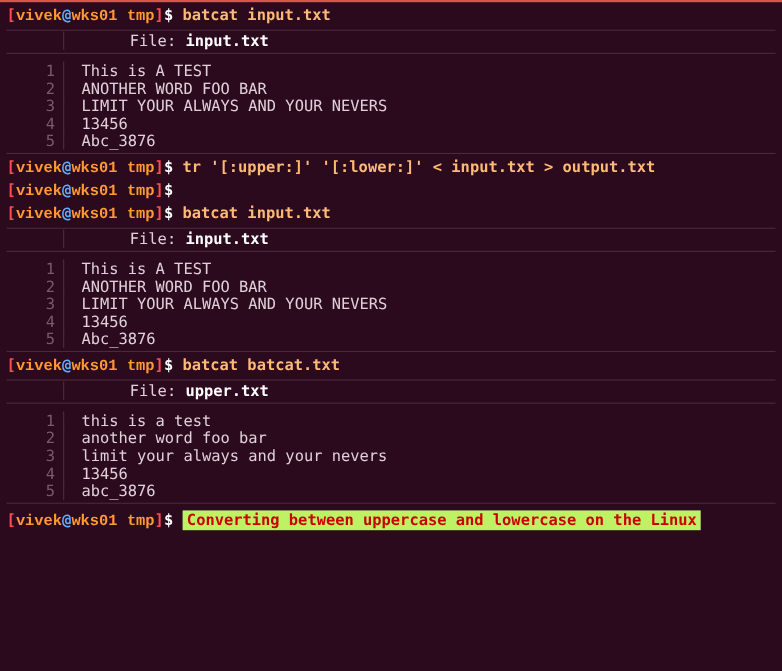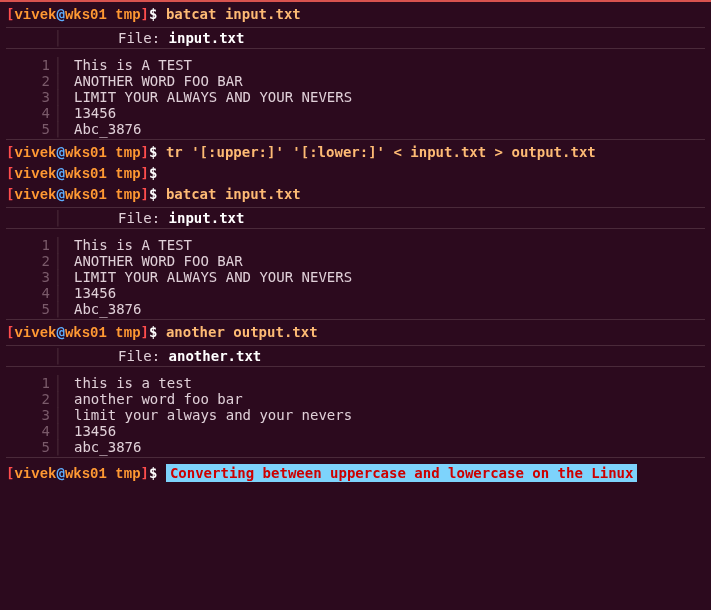--- a/index.html
+++ b/index.html
@@ -48,21 +48,21 @@
     content: "│";
     color: #4a2a3a;
     position: absolute;
     right: -2px;
   }
   .bat-header .gutter { color: transparent; }
   .file-label { color: #e0d0d8; margin-left: 44px; }
   .file-name { color: #ffffff; font-weight: bold; }
   .content { padding-left: 14px; color: #e0d0d8; }
   .highlight {
-    background: #7dd3fc;
+    background: #bef264;
     color: #cc0000;
     font-weight: bold;
     padding: 1px 4px;
   }
   .spacer { height: 6px; }
   .spacer-sm { height: 3px; }
 </style>
 </head>
 <body>
 <div class="topbar"></div>
@@ -145,27 +145,27 @@
   </div>
 <div class="bat-row">
     <span class="gutter">5</span>
     <span class="content">Abc_3876</span>
   </div>
 <div class="bat-rule"></div>
 
 <div class="prompt-line">
   <span class="br-red">[</span><span class="br-orange">vivek</span><span class="br-blue">@</span><span class="br-orange">wks01</span>
   <span class="br-orange">tmp</span><span class="br-red">]</span><span class="white">$</span>
-  <span class="cmd">another output.txt</span>
+  <span class="cmd">batcat batcat.txt</span>
 </div>
 
 <div class="bat-rule"></div>
 <div class="bat-header">
   <span class="gutter">&nbsp;</span>
-  <span class="content"><span class="file-label">File: </span><span class="file-name">another.txt</span></span>
+  <span class="content"><span class="file-label">File: </span><span class="file-name">upper.txt</span></span>
 </div>
 <div class="bat-rule"></div>
 <div class="spacer"></div>
 <div class="bat-row">
     <span class="gutter">1</span>
     <span class="content">this is a test</span>
   </div>
 <div class="bat-row">
     <span class="gutter">2</span>
     <span class="content">another word foo bar</span>

